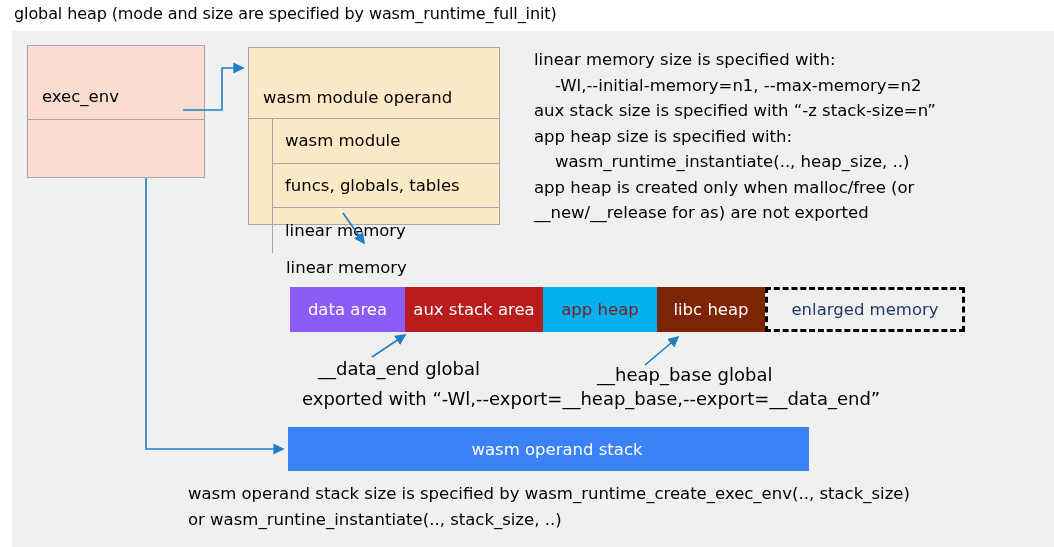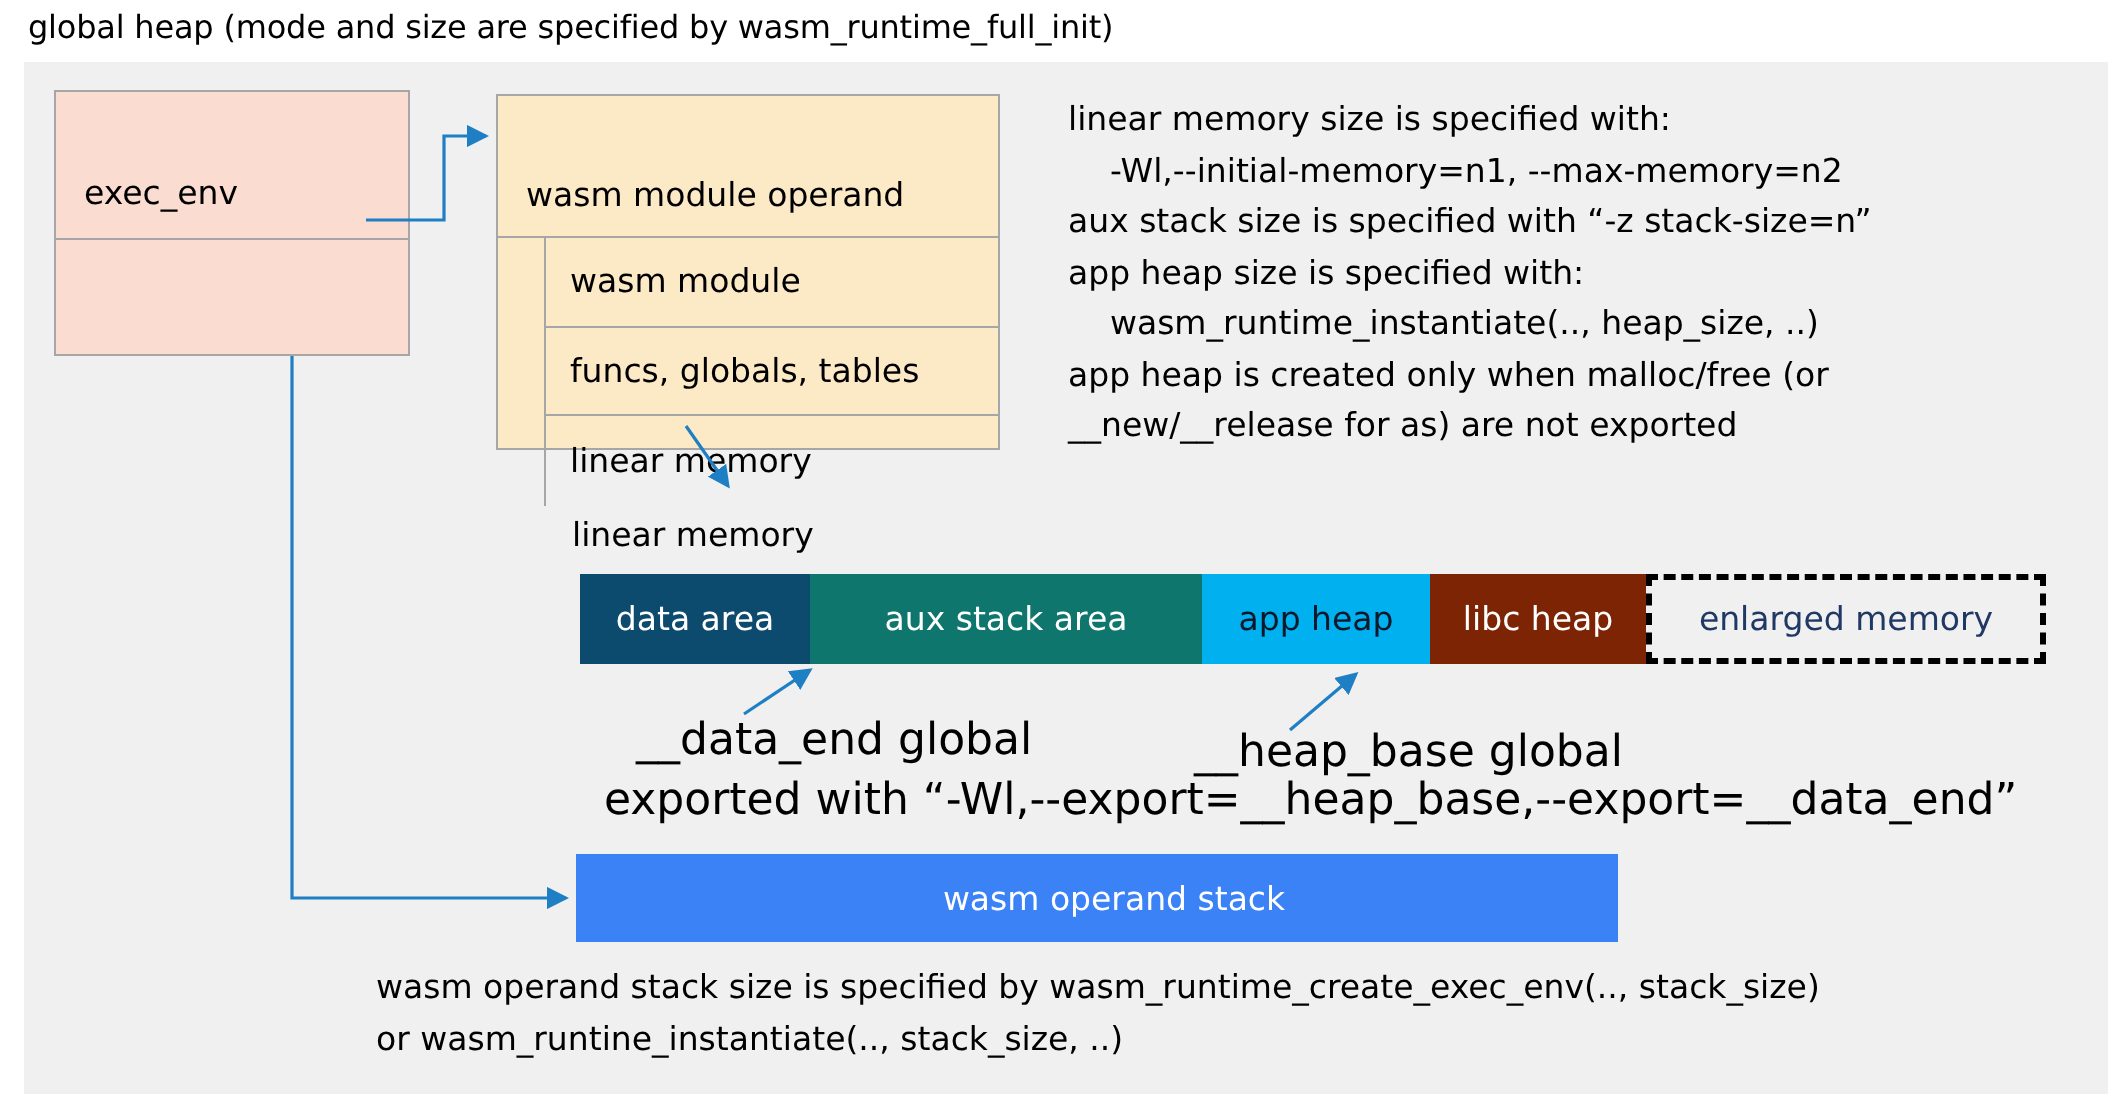--- a/index.html
+++ b/index.html
@@ -129,21 +129,21 @@
     box-sizing: border-box;
   }
   .seg.dashed {
     background: #f0f0f0;
     color: #1f3864;
     border: 3px dashed #000000;
   }
 
   
   .annot {
-    font-size: 22px;
+    font-size: 18px;
     color: #000;
     white-space: nowrap;
     text-align: center;
   }
   #ann-data-end  { left: 318px; top: 358px; }
   #ann-heap-base { left: 597px; top: 364px; }
   #ann-export    { left: 302px; top: 388px; }
 
   
   #operand-stack {
@@ -203,23 +203,23 @@
     -Wl,--initial-memory=n1, --max-memory=n2
 aux stack size is specified with “-z stack-size=n”
 app heap size is specified with:
     wasm_runtime_instantiate(.., heap_size, ..)
 app heap is created only when malloc/free (or
 __new/__release for as) are not exported</div>
 
   <div class="abs" id="linmem-label">linear memory</div>
 
   <div class="abs" id="membar">
-      <div class="seg" style="width: 115px; background: #0c4a6e; color: rgb(255, 255, 255);">data area</div>
-      <div class="seg" style="width: 196px; background: #0f766e; color: rgb(255, 255, 255);">aux stack area</div>
-      <div class="seg" style="width: 114px; background: rgb(0, 176, 239); color: #0f172a;">app heap</div>
+      <div class="seg" style="width: 115px; background: #8b5cf6; color: rgb(255, 255, 255);">data area</div>
+      <div class="seg" style="width: 138px; background: #b91c1c; color: rgb(255, 255, 255);">aux stack area</div>
+      <div class="seg" style="width: 114px; background: rgb(0, 176, 239); color: #7f1d1d;">app heap</div>
       <div class="seg" style="width: 108px; background: rgb(124, 36, 4); color: rgb(255, 255, 255);">libc heap</div>
       <div class="seg dashed" style="width: 200px; color: rgb(31, 56, 100);">enlarged memory</div>
     </div>
 
   <div class="abs annot" id="ann-data-end">__data_end global</div>
   <div class="abs annot" id="ann-heap-base">__heap_base global</div>
   <div class="abs annot" id="ann-export">exported with “-Wl,--export=__heap_base,--export=__data_end”</div>
 
   <div class="abs" id="operand-stack" style="background: #3b82f6; padding-left: 17px;">wasm operand stack</div>
 

